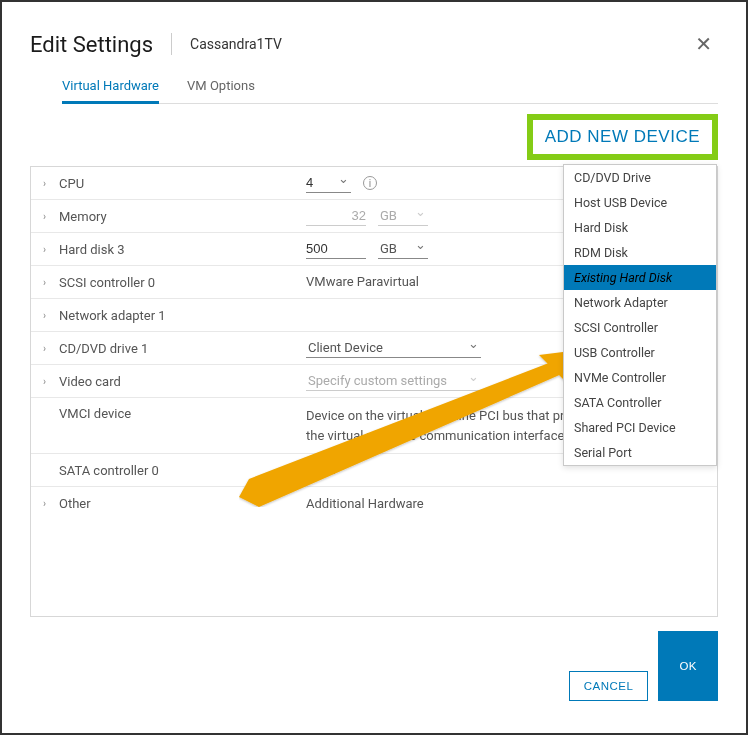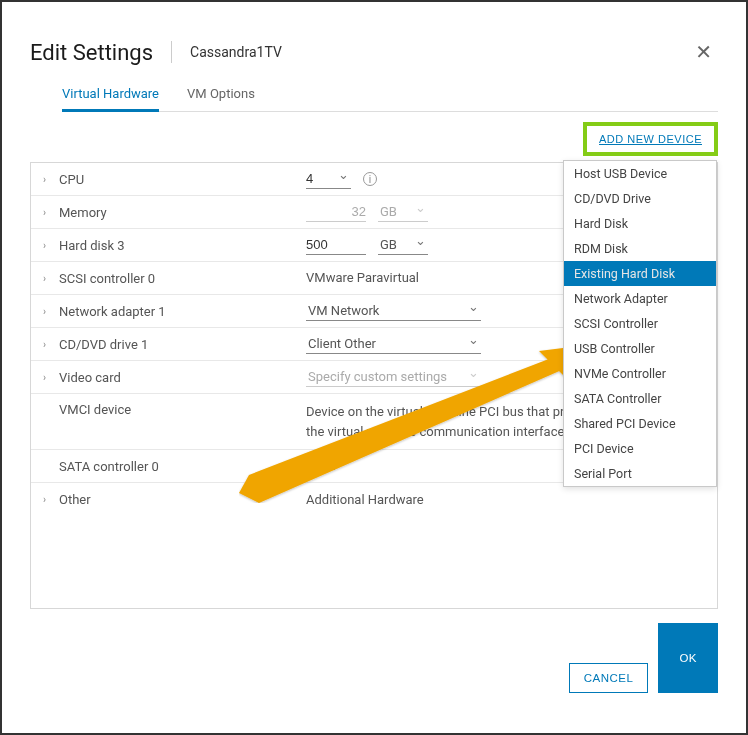--- a/index.html
+++ b/index.html
@@ -6,21 +6,21 @@
   body {
     font-family: -apple-system, BlinkMacSystemFont, "Segoe UI", Roboto, Arial, sans-serif;
     background: #fff;
     width: 748px;
     height: 735px;
     border: 2px solid #333;
     position: relative;
     overflow: hidden;
   }
   .dialog {
-    padding: 36px 28px;
+    padding: 28px 28px;
     height: 100%;
     display: flex;
     flex-direction: column;
   }
   .header {
     display: flex;
     align-items: center;
     gap: 18px;
     margin-bottom: 14px;
   }
@@ -61,29 +61,28 @@
     color: #0079b8;
     border-bottom: 3px solid #0079b8;
     margin-bottom: -1px;
   }
   .toolbar-row {
     display: flex;
     justify-content: flex-end;
     margin: 10px 0 6px 0;
   }
   .btn-outline {
-    border: 4px solid #84cc16;
+    border: 6px solid #84cc16;
     color: #0079b8;
     background: #fff;
-    font-size: 11px;
+    font-size: 17px;
     letter-spacing: 0.5px;
     padding: 7px 12px;
     cursor: pointer;
     font-weight: 500;
-    text-decoration: underline;
   }
   .panel {
     border: 1px solid #d7d7d7;
     flex: 1;
     overflow: visible;
     position: relative;
   }
   .row {
     display: flex;
     align-items: center;
@@ -171,21 +170,22 @@
     z-index: 50;
   }
   .dropdown-menu .item {
     padding: 5px 10px;
     color: #444;
     cursor: pointer;
     white-space: nowrap;
   }
   .dropdown-menu .item.sel {
     background: #0079b8;
-    color: #e5e5e5;
+    color: #000000;
+    font-style: italic;
   }
   .arrow-annot {
     position: absolute;
     top: 180px;
     left: 208px;
     width: 352px;
     height: 160px;
     z-index: 40;
     pointer-events: none;
   }
@@ -232,32 +232,31 @@
     <div class="tab">VM Options</div>
   </div>
 
   <div class="toolbar-row">
     <button class="btn-outline">ADD NEW DEVICE</button>
   </div>
 
   <div class="panel">
 
     <div class="dropdown-menu" id="device-menu">
+        <div class="item">CD/DVD Drive</div>
         <div class="item">Host USB Device</div>
-        <div class="item">CD/DVD Drive</div>
         <div class="item">Hard Disk</div>
         <div class="item">RDM Disk</div>
         <div class="item sel">Existing Hard Disk</div>
         <div class="item">Network Adapter</div>
         <div class="item">SCSI Controller</div>
         <div class="item">USB Controller</div>
         <div class="item">NVMe Controller</div>
         <div class="item">SATA Controller</div>
         <div class="item">Shared PCI Device</div>
-        <div class="item">PCI Device</div>
         <div class="item">Serial Port</div>
       </div>
 
     <svg class="arrow-annot" viewBox="0 0 352 160">
       <defs>
         <filter id="sh" x="-20%" y="-20%" width="140%" height="140%">
           <feDropShadow dx="0" dy="1" stdDeviation="1" flood-opacity="0.25"></feDropShadow>
         </filter>
       </defs>
       <g filter="url(#sh)">
@@ -313,35 +312,30 @@
       <div class="value-cell">
         <span class="static-text">VMware Paravirtual</span>
       </div>
     </div>
 
     <div class="row">
       <div class="label-cell">
         <span class="chevron">›</span>
         <span>Network adapter 1</span>
       </div>
+    </div>
+
+    <div class="row">
+      <div class="label-cell">
+        <span class="chevron">›</span>
+        <span>CD/DVD drive 1</span>
+      </div>
       <div class="value-cell">
         <span class="sel-wrap">
-            <span class="wide-select">VM Network</span>
-          </span>
-      </div>
-    </div>
-
-    <div class="row">
-      <div class="label-cell">
-        <span class="chevron">›</span>
-        <span>CD/DVD drive 1</span>
-      </div>
-      <div class="value-cell">
-        <span class="sel-wrap">
-            <span class="wide-select">Client Other</span>
+            <span class="wide-select">Client Device</span>
           </span>
       </div>
     </div>
 
     <div class="row">
       <div class="label-cell">
         <span class="chevron">›</span>
         <span>Video card</span>
       </div>
       <div class="value-cell">

